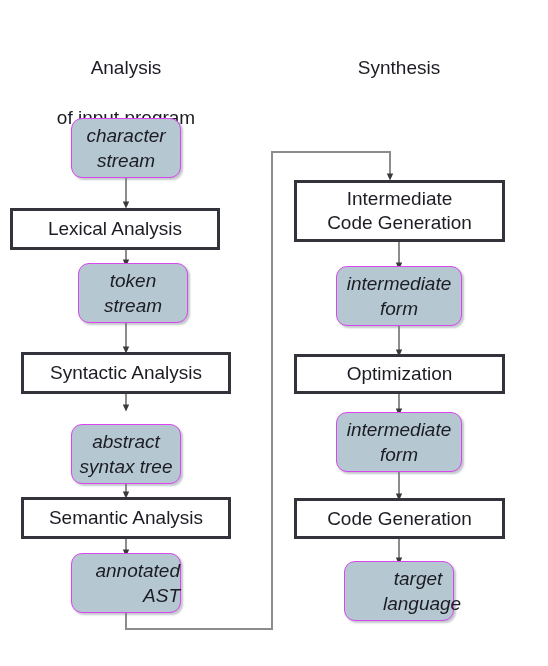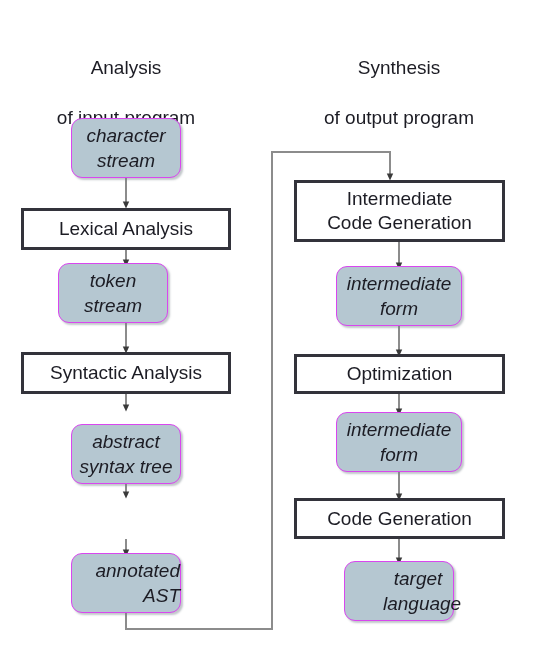--- a/index.html
+++ b/index.html
@@ -105,46 +105,48 @@
   </svg>
 
   <div class="col-header" style="left:16px; top:30px; width:220px;">
     <span class="hdr-line">Analysis</span>
     <span class="hdr-line">of input program</span>
     <span class="hdr-line"><span>(</span><span class="hdr-strong">front</span><span>-end)</span></span>
   </div>
 
   <div class="col-header" style="left:289px; top:30px; width:220px;">
     <span class="hdr-line">Synthesis</span>
-    <span class="hdr-line">of output program</span>
   </div>
 
   <div class="node data" style="left:71px; top:118px; width:110px; height:60px;">
     <span class="node-label">character
 stream</span>
   </div>
 
-  <div class="node process" style="left:21px; top:208px; width:210px; height:42px;">
+  <div class="node process" style="left:10px; top:208px; width:210px; height:42px;">
     <span class="node-label">Lexical Analysis</span>
   </div>
 
-  <div class="node data" style="left:58px; top:263px; width:110px; height:60px;">
+  <div class="node data" style="left:78px; top:263px; width:110px; height:60px;">
     <span class="node-label">token
 stream</span>
   </div>
 
   <div class="node process" style="left:21px; top:352px; width:210px; height:42px;">
     <span class="node-label">Syntactic Analysis</span>
   </div>
 
   <div class="node data" style="left:71px; top:424px; width:110px; height:60px;">
     <span class="node-label">abstract
 syntax tree</span>
   </div>
 
+  <div class="node process" style="left:21px; top:497px; width:210px; height:42px;">
+    <span class="node-label">Semantic Analysis</span>
+  </div>
 
   <div class="node data" style="left:71px; top:553px; width:110px; height:60px;text-align:right;">
     <span class="node-label">annotated
 AST</span>
   </div>
 
   <div class="node process" style="left:294px; top:180px; width:211px; height:62px;">
     <span class="node-label">Intermediate
 Code Generation</span>
   </div>

